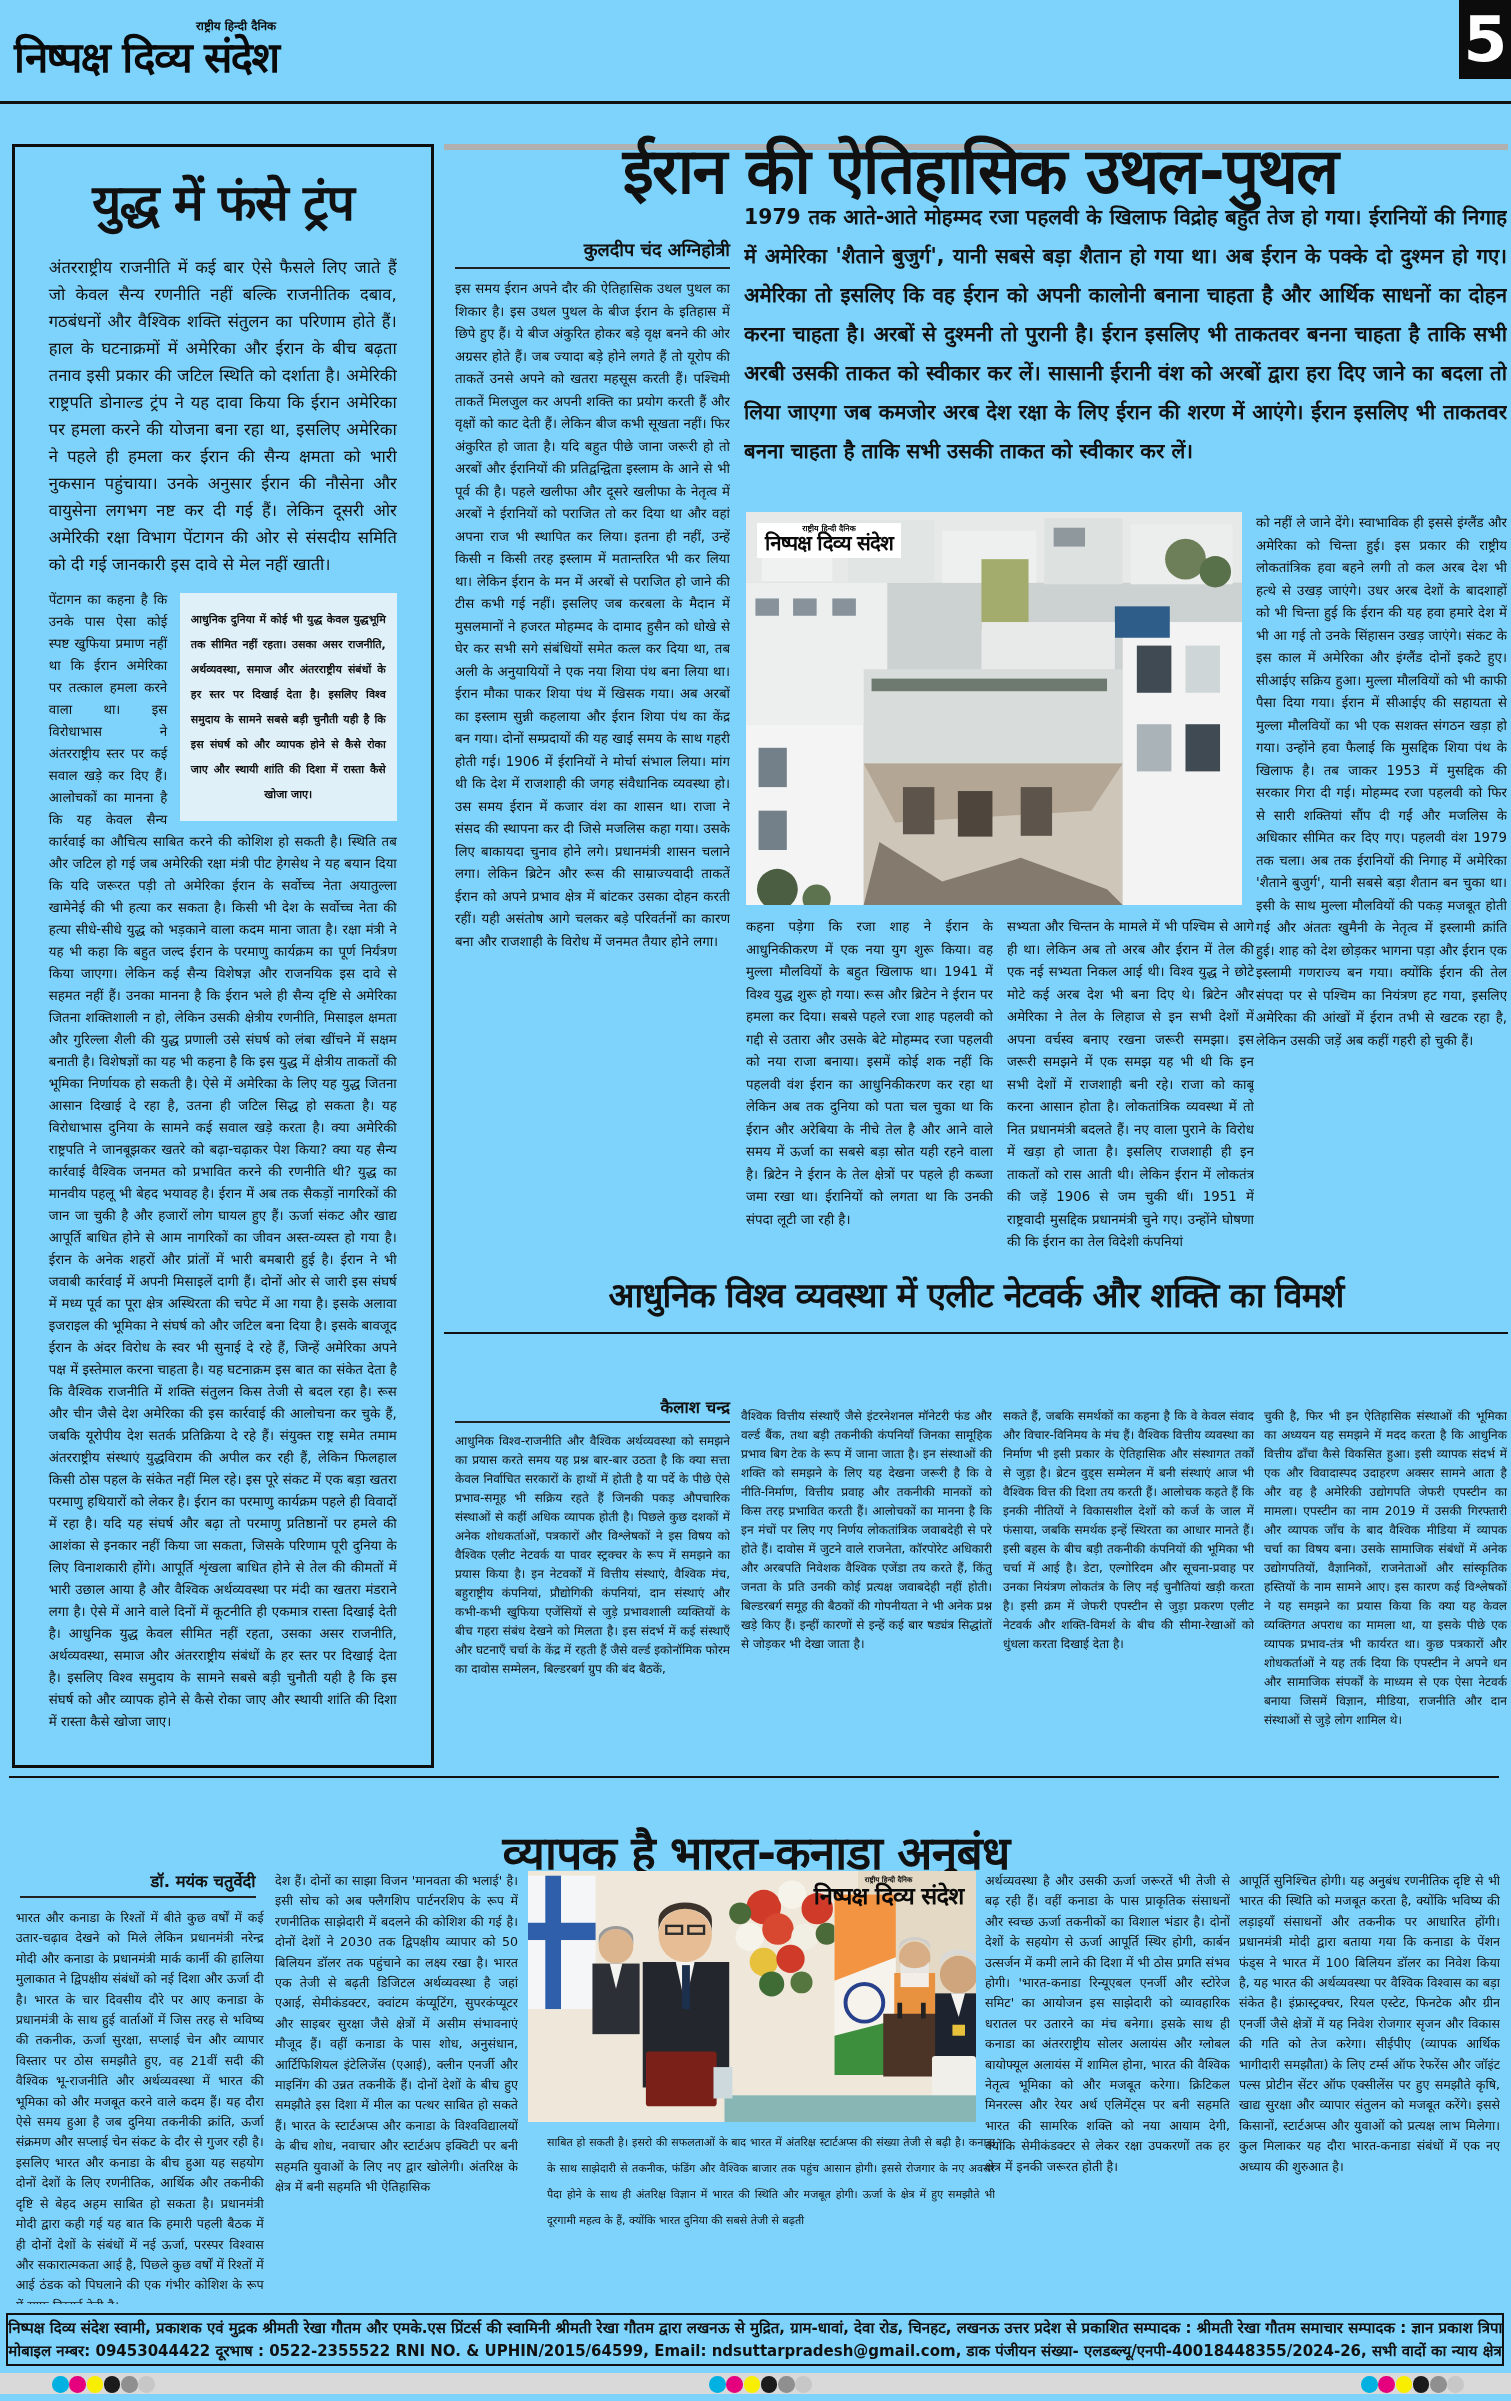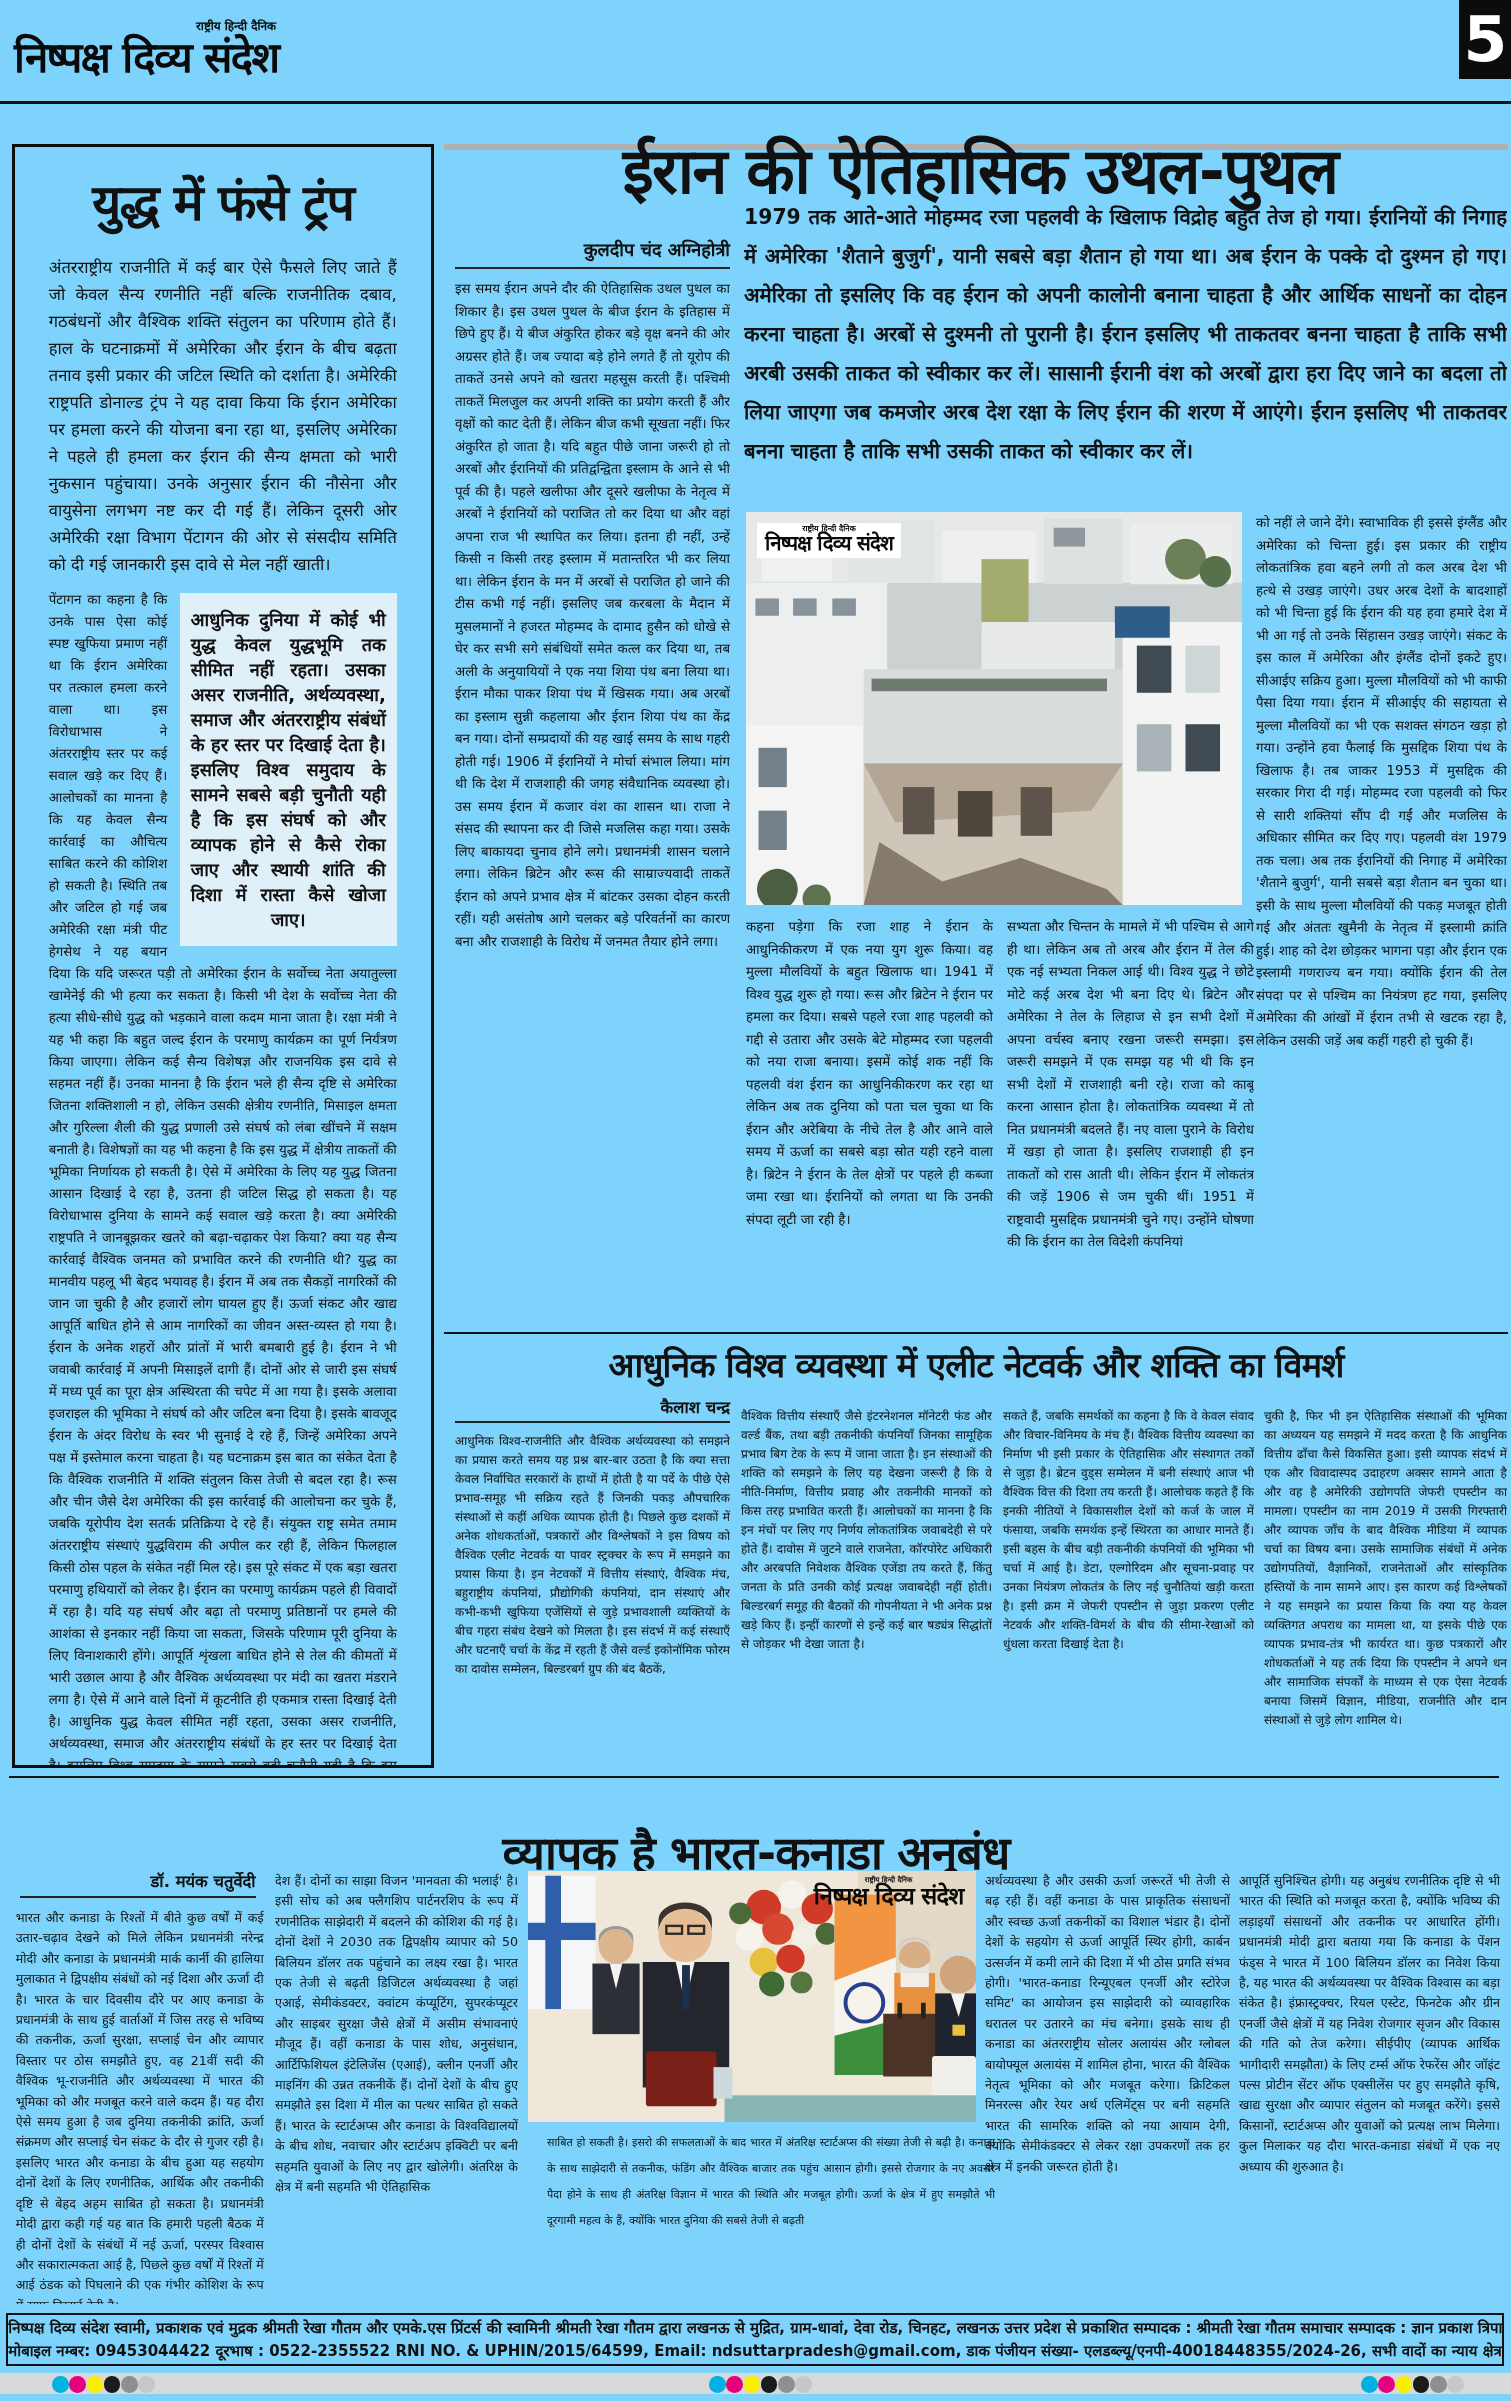--- a/index.html
+++ b/index.html
@@ -16,21 +16,21 @@
   .pageno{background:#0c0c0c;color:#ffffff;font-size:63px;font-weight:bold;
           text-align:center;line-height:79px;}
   .hrule{background:#111;}
   
   .warbox{border:3.1px solid #0d0d0d;padding:14px 34px;overflow:hidden;}
   .war-headline{font-size:50px;font-weight:bold;letter-spacing:-1.6px;text-align:center;
                 line-height:1.25;margin:11px 0 19px;}
   .war-intro{font-size:16.5px;line-height:27px;margin-bottom:11px;}
   .war-body{font-size:13.3px;line-height:22px;}
   .pullquote{float:right;width:195px;margin:4.7px 0 7.9px 12.6px;background:#e0f0f8;
-             padding:14px 11px;font-size:18px;font-weight:bold;line-height:25px;
+             padding:14px 11px;font-size:11px;font-weight:bold;line-height:25px;
              text-align:justify;-moz-text-align-last:center;text-align-last:center;}
   
   .iran-headline{font-size:63px;font-weight:bold;letter-spacing:-1.6px;text-align:center;line-height:1.1;}
   .byline-name{font-weight:bold;text-align:right;}
   .byline-rule{background:#222;}
   .body17{font-size:13.3px;line-height:22.5px;}
   .iran-intro{font-size:20.4px;font-weight:bold;line-height:39px;}
   .photo-frame{background:#c9cdcc;}
   .photo-frame svg{display:block;width:100%;height:100%;}
   .wm{position:absolute;background:#ffffff;padding:1.6px 7.9px 4.7px;color:#0a0a0a;line-height:1;}
@@ -132,21 +132,21 @@
       <span class="wm-tag">राष्ट्रीय हिन्दी दैनिक</span>
       <span class="wm-main">निष्पक्ष दिव्य संदेश</span>
     </div>
   </div>
 
   <div class="abs body17 just clip" style="left:1256px;top:512px;width:251px;height:814px;">को नहीं ले जाने देंगे। स्वाभाविक ही इससे इंग्लैंड और अमेरिका को चिन्ता हुई। इस प्रकार की राष्ट्रीय लोकतांत्रिक हवा बहने लगी तो कल अरब देश भी हत्थे से उखड़ जाएंगे। उधर अरब देशों के बादशाहों को भी चिन्ता हुई कि ईरान की यह हवा हमारे देश में भी आ गई तो उनके सिंहासन उखड़ जाएंगे। संकट के इस काल में अमेरिका और इंग्लैंड दोनों इकटे हुए। सीआईए सक्रिय हुआ। मुल्ला मौलवियों को भी काफी पैसा दिया गया। ईरान में सीआईए की सहायता से मुल्ला मौलवियों का भी एक सशक्त संगठन खड़ा हो गया। उन्होंने हवा फैलाई कि मुसद्दिक शिया पंथ के खिलाफ है। तब जाकर 1953 में मुसद्दिक की सरकार गिरा दी गई। मोहम्मद रजा पहलवी को फिर से सारी शक्तियां सौंप दी गईं और मजलिस के अधिकार सीमित कर दिए गए। पहलवी वंश 1979 तक चला। अब तक ईरानियों की निगाह में अमेरिका 'शैताने बुजुर्ग', यानी सबसे बड़ा शैतान बन चुका था। इसी के साथ मुल्ला मौलवियों की पकड़ मजबूत होती गई और अंततः खुमैनी के नेतृत्व में इस्लामी क्रांति हुई। शाह को देश छोड़कर भागना पड़ा और ईरान एक इस्लामी गणराज्य बन गया। क्योंकि ईरान की तेल संपदा पर से पश्चिम का नियंत्रण हट गया, इसलिए अमेरिका की आंखों में ईरान तभी से खटक रहा है, लेकिन उसकी जड़ें अब कहीं गहरी हो चुकी हैं।</div>
   <div class="abs body17 just clip" style="left:746px;top:916px;width:247px;height:410px;">कहना पड़ेगा कि रजा शाह ने ईरान के आधुनिकीकरण में एक नया युग शुरू किया। वह मुल्ला मौलवियों के बहुत खिलाफ था। 1941 में विश्व युद्ध शुरू हो गया। रूस और ब्रिटेन ने ईरान पर हमला कर दिया। सबसे पहले रजा शाह पहलवी को गद्दी से उतारा और उसके बेटे मोहम्मद रजा पहलवी को नया राजा बनाया। इसमें कोई शक नहीं कि पहलवी वंश ईरान का आधुनिकीकरण कर रहा था लेकिन अब तक दुनिया को पता चल चुका था कि ईरान और अरेबिया के नीचे तेल है और आने वाले समय में ऊर्जा का सबसे बड़ा स्रोत यही रहने वाला है। ब्रिटेन ने ईरान के तेल क्षेत्रों पर पहले ही कब्जा जमा रखा था। ईरानियों को लगता था कि उनकी संपदा लूटी जा रही है।</div>
   <div class="abs body17 just clip" style="left:1007px;top:916px;width:247px;height:410px;">सभ्यता और चिन्तन के मामले में भी पश्चिम से आगे ही था। लेकिन अब तो अरब और ईरान में तेल की एक नई सभ्यता निकल आई थी। विश्व युद्ध ने छोटे मोटे कई अरब देश भी बना दिए थे। ब्रिटेन और अमेरिका ने तेल के लिहाज से इन सभी देशों में अपना वर्चस्व बनाए रखना जरूरी समझा। इस जरूरी समझने में एक समझ यह भी थी कि इन सभी देशों में राजशाही बनी रहे। राजा को काबू करना आसान होता है। लोकतांत्रिक व्यवस्था में तो नित प्रधानमंत्री बदलते हैं। नए वाला पुराने के विरोध में खड़ा हो जाता है। इसलिए राजशाही ही इन ताकतों को रास आती थी। लेकिन ईरान में लोकतंत्र की जड़ें 1906 से जम चुकी थीं। 1951 में राष्ट्रवादी मुसद्दिक प्रधानमंत्री चुने गए। उन्होंने घोषणा की कि ईरान का तेल विदेशी कंपनियां</div>
 
   <div class="abs hrule" style="left:444px;top:1332px;width:1064px;height:2.4px;"></div>
-  <div class="abs elite-headline" style="left:444px;top:1341px;width:1064px;">आधुनिक विश्व व्यवस्था में एलीट नेटवर्क और शक्ति का विमर्श</div>
+  <div class="abs elite-headline" style="left:444px;top:1271px;width:1064px;">आधुनिक विश्व व्यवस्था में एलीट नेटवर्क और शक्ति का विमर्श</div>
 
   <div class="abs byline-name" style="left:455px;top:1395px;width:275px;font-size:16.5px;">कैलाश चन्द्र</div>
   <div class="abs byline-rule" style="left:455px;top:1421px;width:275px;height:2.4px;"></div>
 
   <div class="abs body155 just clip" style="left:455px;top:1432px;width:275px;height:339px;">आधुनिक विश्व-राजनीति और वैश्विक अर्थव्यवस्था को समझने का प्रयास करते समय यह प्रश्न बार-बार उठता है कि क्या सत्ता केवल निर्वाचित सरकारों के हाथों में होती है या पर्दे के पीछे ऐसे प्रभाव-समूह भी सक्रिय रहते हैं जिनकी पकड़ औपचारिक संस्थाओं से कहीं अधिक व्यापक होती है। पिछले कुछ दशकों में अनेक शोधकर्ताओं, पत्रकारों और विश्लेषकों ने इस विषय को वैश्विक एलीट नेटवर्क या पावर स्ट्रक्चर के रूप में समझने का प्रयास किया है। इन नेटवर्कों में वित्तीय संस्थाएं, वैश्विक मंच, बहुराष्ट्रीय कंपनियां, प्रौद्योगिकी कंपनियां, दान संस्थाएं और कभी-कभी खुफिया एजेंसियों से जुड़े प्रभावशाली व्यक्तियों के बीच गहरा संबंध देखने को मिलता है। इस संदर्भ में कई संस्थाएँ और घटनाएँ चर्चा के केंद्र में रहती हैं जैसे वर्ल्ड इकोनॉमिक फोरम का दावोस सम्मेलन, बिल्डरबर्ग ग्रुप की बंद बैठकें,</div>
   <div class="abs body155 just clip" style="left:741px;top:1407px;width:251px;height:364px;">वैश्विक वित्तीय संस्थाएँ जैसे इंटरनेशनल मॉनेटरी फंड और वर्ल्ड बैंक, तथा बड़ी तकनीकी कंपनियाँ जिनका सामूहिक प्रभाव बिग टेक के रूप में जाना जाता है। इन संस्थाओं की शक्ति को समझने के लिए यह देखना जरूरी है कि वे नीति-निर्माण, वित्तीय प्रवाह और तकनीकी मानकों को किस तरह प्रभावित करती हैं। आलोचकों का मानना है कि इन मंचों पर लिए गए निर्णय लोकतांत्रिक जवाबदेही से परे होते हैं। दावोस में जुटने वाले राजनेता, कॉरपोरेट अधिकारी और अरबपति निवेशक वैश्विक एजेंडा तय करते हैं, किंतु जनता के प्रति उनकी कोई प्रत्यक्ष जवाबदेही नहीं होती। बिल्डरबर्ग समूह की बैठकों की गोपनीयता ने भी अनेक प्रश्न खड़े किए हैं। इन्हीं कारणों से इन्हें कई बार षड्यंत्र सिद्धांतों से जोड़कर भी देखा जाता है।</div>
   <div class="abs body155 just clip" style="left:1003px;top:1407px;width:251px;height:364px;">सकते हैं, जबकि समर्थकों का कहना है कि वे केवल संवाद और विचार-विनिमय के मंच हैं। वैश्विक वित्तीय व्यवस्था का निर्माण भी इसी प्रकार के ऐतिहासिक और संस्थागत तर्कों से जुड़ा है। ब्रेटन वुड्स सम्मेलन में बनी संस्थाएं आज भी वैश्विक वित्त की दिशा तय करती हैं। आलोचक कहते हैं कि इनकी नीतियों ने विकासशील देशों को कर्ज के जाल में फंसाया, जबकि समर्थक इन्हें स्थिरता का आधार मानते हैं। इसी बहस के बीच बड़ी तकनीकी कंपनियों की भूमिका भी चर्चा में आई है। डेटा, एल्गोरिदम और सूचना-प्रवाह पर उनका नियंत्रण लोकतंत्र के लिए नई चुनौतियां खड़ी करता है। इसी क्रम में जेफरी एपस्टीन से जुड़ा प्रकरण एलीट नेटवर्क और शक्ति-विमर्श के बीच की सीमा-रेखाओं को धुंधला करता दिखाई देता है।</div>
   <div class="abs body155 just clip" style="left:1264px;top:1407px;width:243px;height:364px;">चुकी है, फिर भी इन ऐतिहासिक संस्थाओं की भूमिका का अध्ययन यह समझने में मदद करता है कि आधुनिक वित्तीय ढाँचा कैसे विकसित हुआ। इसी व्यापक संदर्भ में एक और विवादास्पद उदाहरण अक्सर सामने आता है और वह है अमेरिकी उद्योगपति जेफरी एपस्टीन का मामला। एपस्टीन का नाम 2019 में उसकी गिरफ्तारी और व्यापक जाँच के बाद वैश्विक मीडिया में व्यापक चर्चा का विषय बना। उसके सामाजिक संबंधों में अनेक उद्योगपतियों, वैज्ञानिकों, राजनेताओं और सांस्कृतिक हस्तियों के नाम सामने आए। इस कारण कई विश्लेषकों ने यह समझने का प्रयास किया कि क्या यह केवल व्यक्तिगत अपराध का मामला था, या इसके पीछे एक व्यापक प्रभाव-तंत्र भी कार्यरत था। कुछ पत्रकारों और शोधकर्ताओं ने यह तर्क दिया कि एपस्टीन ने अपने धन और सामाजिक संपर्कों के माध्यम से एक ऐसा नेटवर्क बनाया जिसमें विज्ञान, मीडिया, राजनीति और दान संस्थाओं से जुड़े लोग शामिल थे।</div>
 
   <div class="abs hrule" style="left:9.4px;top:1776px;width:1490px;height:2.4px;"></div>

